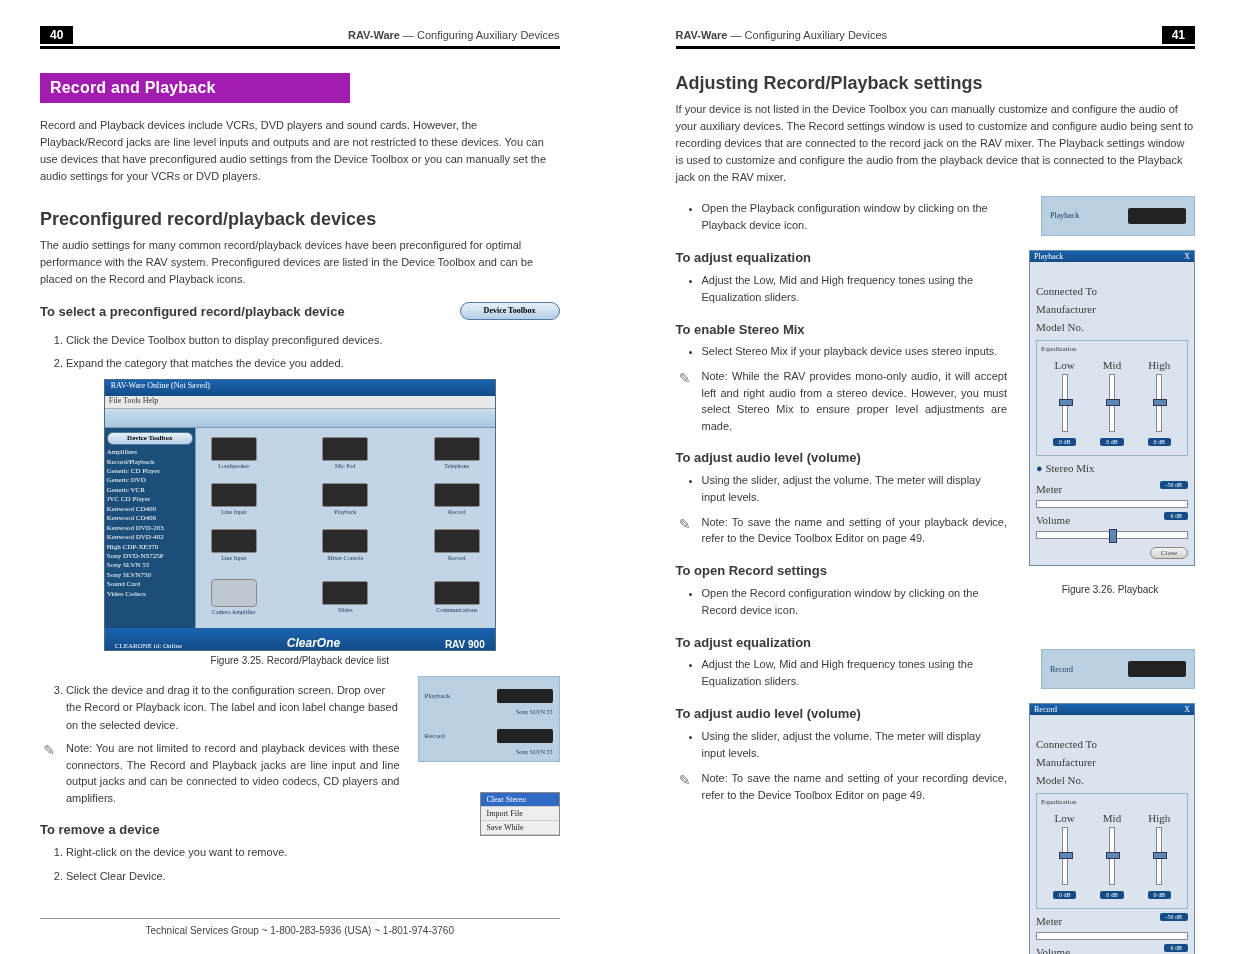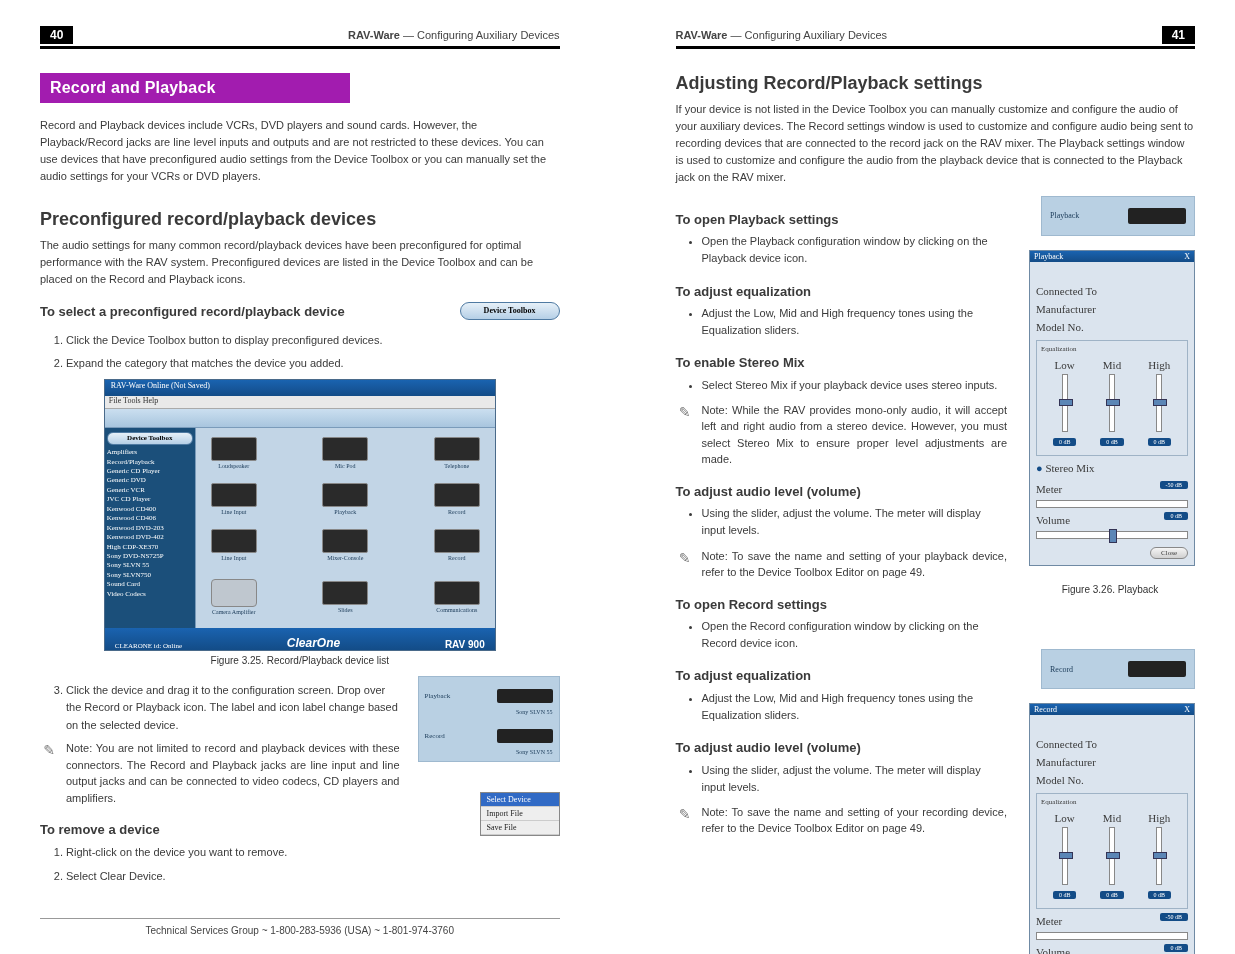--- a/index.html
+++ b/index.html
@@ -223,44 +223,43 @@
                 <span class="dev"></span>
               </div>
             <div class="cap" style="font:6px Verdana;text-align:right;color:#1a3a58">Sony SLVN 55</div>
             <div class="pb-slot" style="margin-top:14px">
                 <span class="tag">Record</span>
                 <span class="dev"></span>
               </div>
             <div class="cap" style="font:6px Verdana;text-align:right;color:#1a3a58">Sony SLVN 55</div>
           </div>
           <div class="ctxmenu">
-            <div>Select Device</div>
+            <div>Clear Stereo</div>
             <div>Import File</div>
-            <div>Save File</div>
+            <div>Save While</div>
           </div>
         </div>
       </div>
     </div>
 
     <div class="footer">Technical Services Group ~ 1-800-283-5936 (USA) ~ 1-801-974-3760</div>
   </div>
 
   <div class="page right">
     <div class="hdrrow">
       <span class="hdrtxt"><b>RAV-Ware</b> — <span>Configuring Auxiliary Devices</span></span>
       <span class="pgnum">41</span>
     </div>
 
     <div class="content">
       <h2 class="blk" style="margin-top:0">Adjusting Record/Playback settings</h2>
       <div class="body" style="margin-top:6px">If your device is not listed in the Device Toolbox you can manually customize and configure the audio of your auxiliary devices. The Record settings window is used to customize and configure audio being sent to recording devices that are connected to the record jack on the RAV mixer. The Playback settings window is used to customize and configure the audio from the playback device that is connected to the Playback jack on the RAV mixer.</div>
 
       <div class="twocol" style="margin-top:10px">
         <div class="tleft">
-          <h3 class="sub">To open Playback settings</h3>
           <ul class="bul">
               <li>Open the Playback configuration window by clicking on the Playback device icon.</li>
             </ul>
 
           <h3 class="sub">To adjust equalization</h3>
           <ul class="bul">
               <li>Adjust the Low, Mid and High frequency tones using the Equalization sliders.</li>
             </ul>
 
           <h3 class="sub">To enable Stereo Mix</h3>

